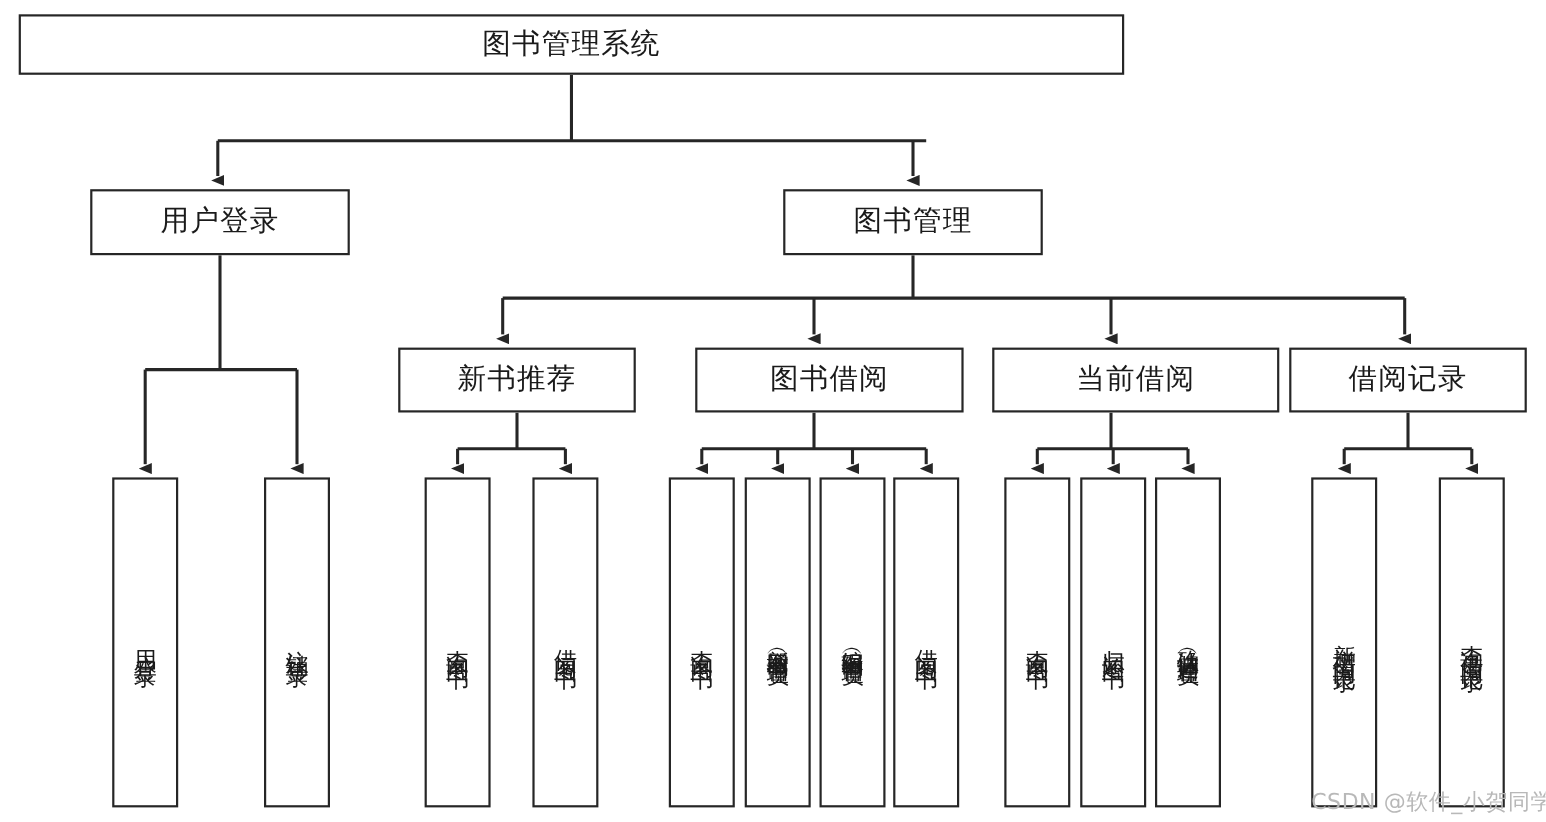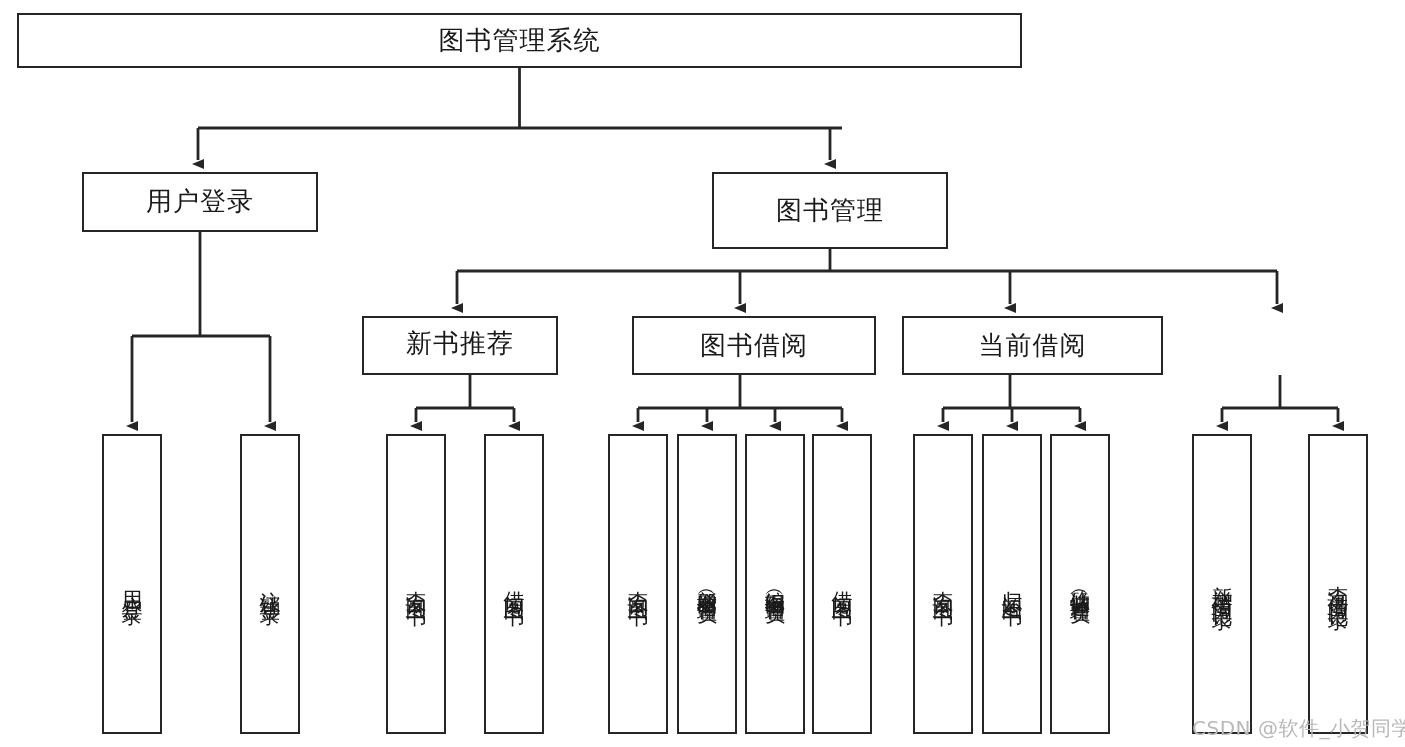--- a/index.html
+++ b/index.html
@@ -116,25 +116,26 @@
       <path d="M1280,375 L1280,408"></path>
       <path d="M1222,408 L1338,408"></path>
       <path d="M1222,408 L1222,422" marker-end="url(#arrow)"></path>
       <path d="M1338,408 L1338,422" marker-end="url(#arrow)"></path>
     </g>
   </svg>
 
   <div class="node node-h" id="node-root" style="left: 17px; top: 13px; width: 1005px; height: 55px;">图书管理系统</div>
 
   <div class="node node-h" style="left: 82px; top: 172px; width: 236px; height: 60px;">用户登录</div>
-  <div class="node node-h" style="left: 712px; top: 172px; width: 236px; height: 77px;">图书管理</div>
+  <div class="node node-h" style="left: 712px; top: 172px; width: 236px; height: 60px;">图书管理</div>
 
-  <div class="node node-h" style="left: 362px; top: 316px; width: 196px; height: 59px; font-family: Liberation Mono, monospace;">新书推荐</div>
+  <div class="node node-h" style="left: 362px; top: 316px; width: 216px; height: 59px;">新书推荐</div>
   <div class="node node-h" style="left: 632px; top: 316px; width: 244px; height: 59px;">图书借阅</div>
   <div class="node node-h" style="left: 902px; top: 316px; width: 261px; height: 59px;">当前借阅</div>
+  <div class="node node-h" style="left: 1172px; top: 316px; width: 216px; height: 59px;">借阅记录</div>
 
   <div class="node node-v" style="left: 102px; top: 434px; width: 60px; height: 300px;">用户登录</div>
   <div class="node node-v" style="left: 240px; top: 434px; width: 60px; height: 300px;">注销登录</div>
   <div class="node node-v" style="left: 386px; top: 434px; width: 60px; height: 300px;">查询图书</div>
   <div class="node node-v" style="left: 484px; top: 434px; width: 60px; height: 300px;">借阅图书</div>
   <div class="node node-v" style="left: 608px; top: 434px; width: 60px; height: 300px;">查询图书</div>
   <div class="node node-v tight" style="left: 677px; top: 434px; width: 60px; height: 300px;">新增图书（管理员）</div>
   <div class="node node-v tight" style="left: 745px; top: 434px; width: 60px; height: 300px;">编辑图书（管理员）</div>
   <div class="node node-v" style="left: 812px; top: 434px; width: 60px; height: 300px;">借阅图书</div>
   <div class="node node-v" style="left: 913px; top: 434px; width: 60px; height: 300px;">查询图书</div>

